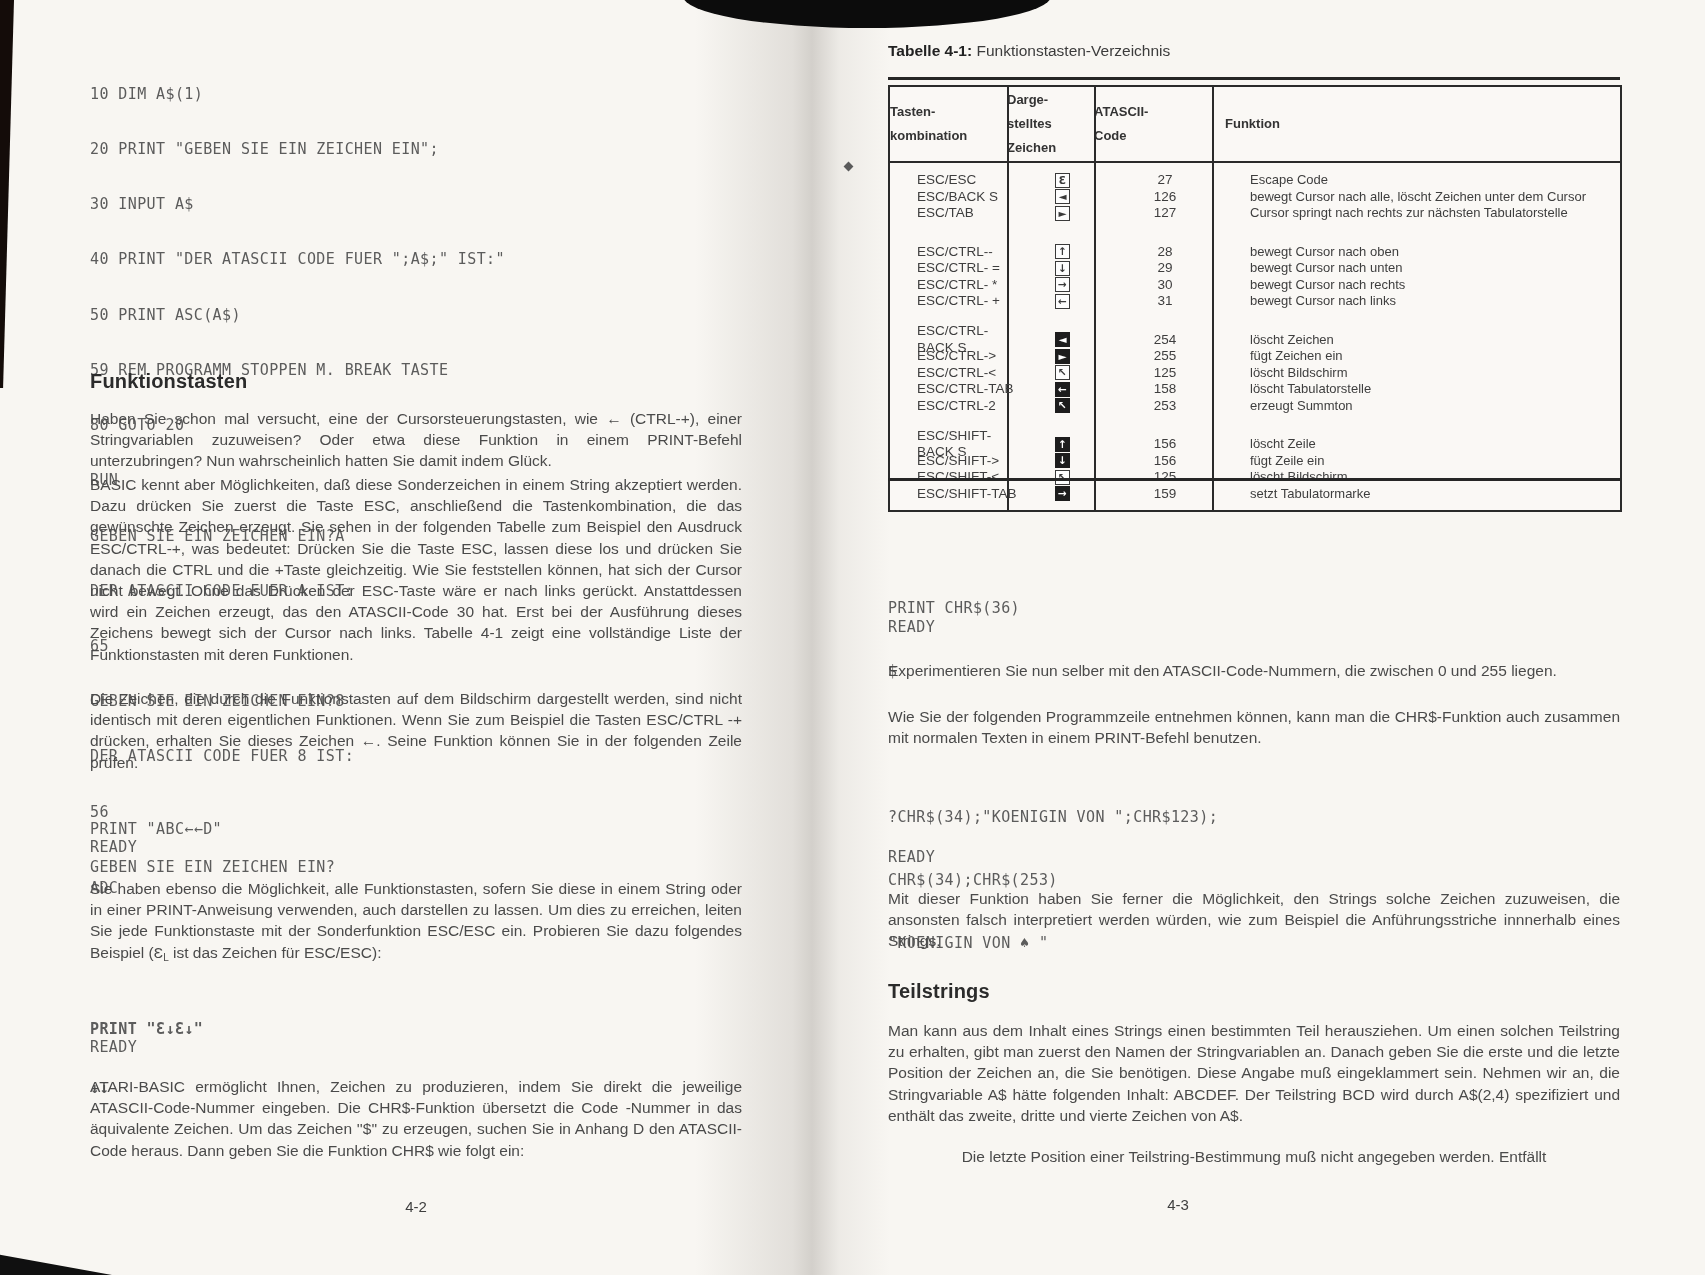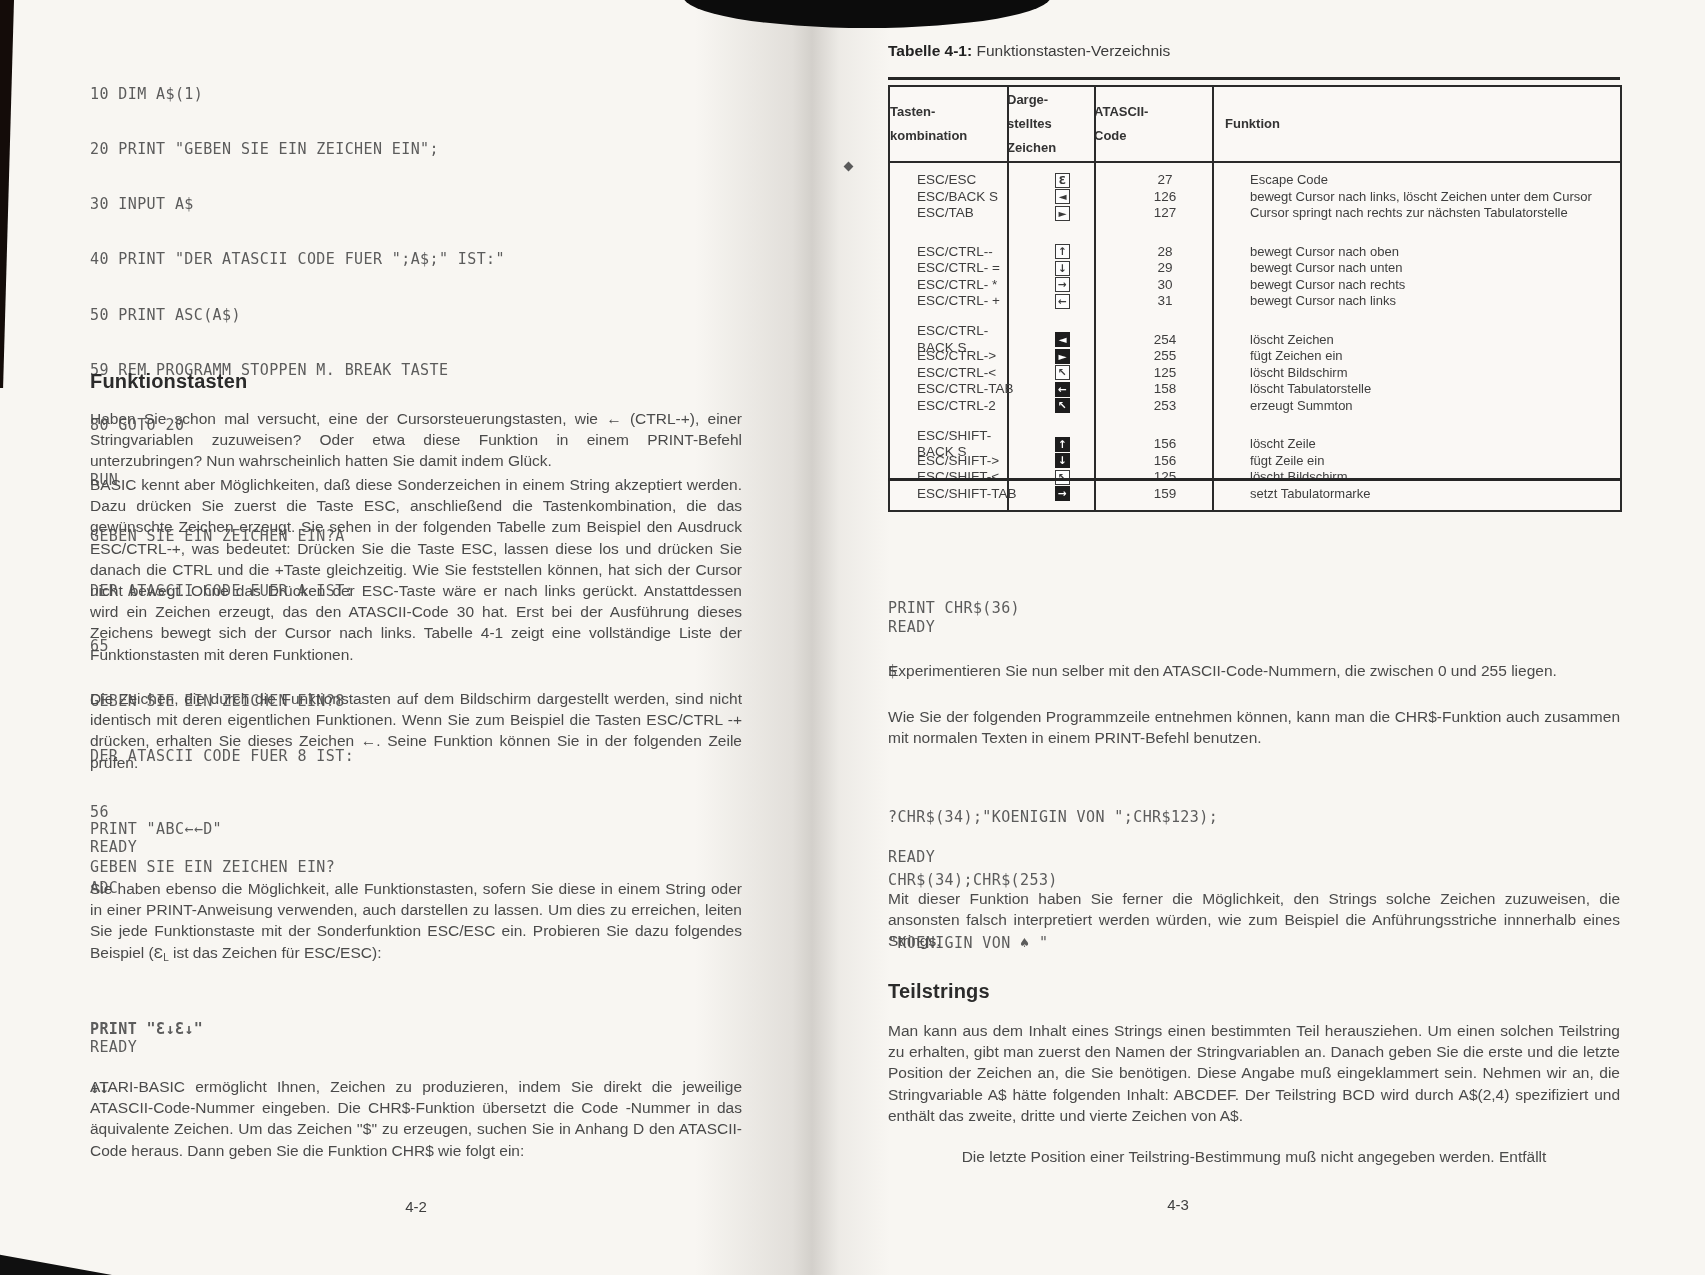--- a/index.html
+++ b/index.html
@@ -122,21 +122,21 @@
           <div class="trow">
             <div class="c1">ESC/ESC</div>
             <div class="c2"><span class="g g-out">Ɛ</span></div>
             <div class="c3">27</div>
             <div class="c4">Escape Code</div>
           </div>
           <div class="trow">
             <div class="c1">ESC/BACK S</div>
             <div class="c2"><span class="g g-out">◄</span></div>
             <div class="c3">126</div>
-            <div class="c4">bewegt Cursor nach links, löscht Zeichen unter dem Cursor</div>
+            <div class="c4">bewegt Cursor nach alle, löscht Zeichen unter dem Cursor</div>
           </div>
           <div class="trow">
             <div class="c1">ESC/TAB</div>
             <div class="c2"><span class="g g-out">►</span></div>
             <div class="c3">127</div>
             <div class="c4">Cursor springt nach rechts zur nächsten Tabulatorstelle</div>
           </div>
         </div>
 
         <div class="tgroup">

